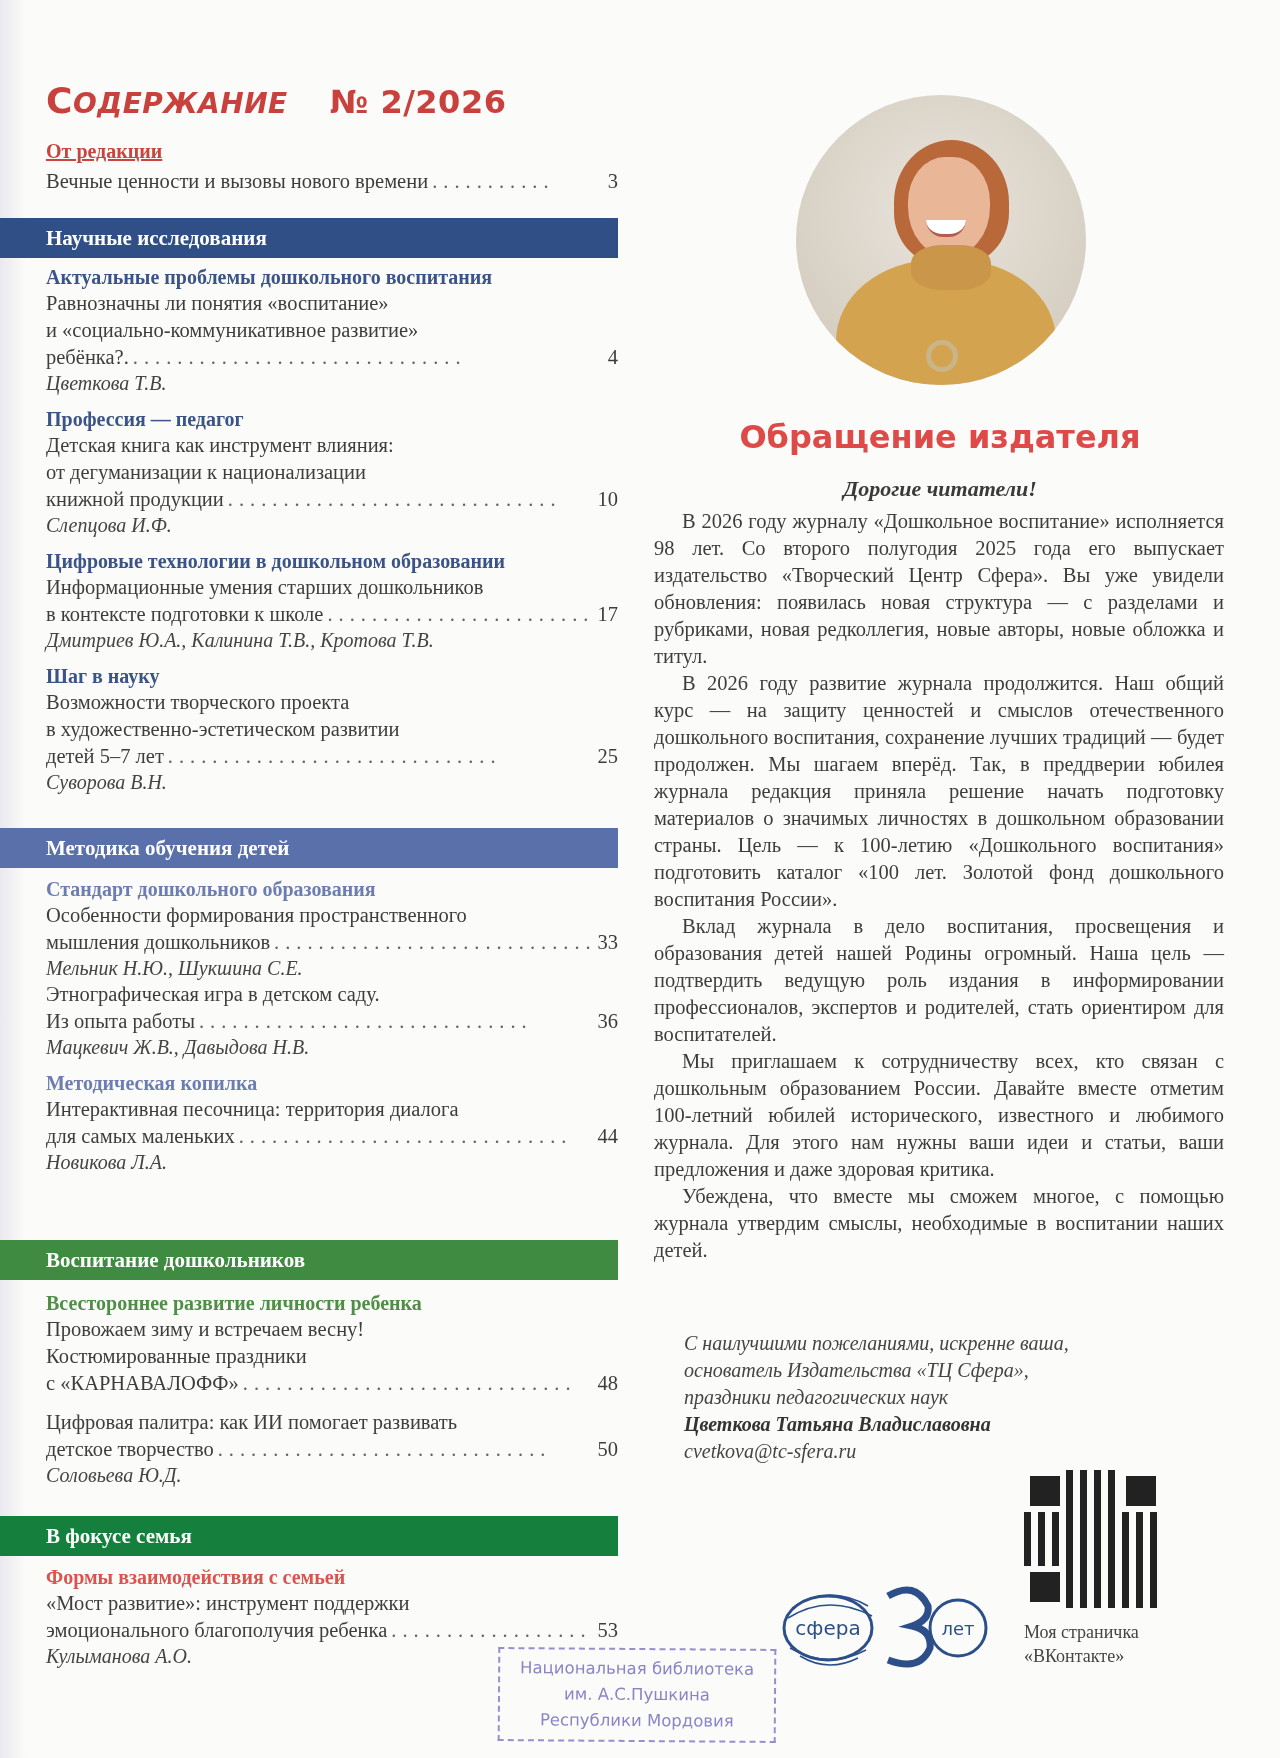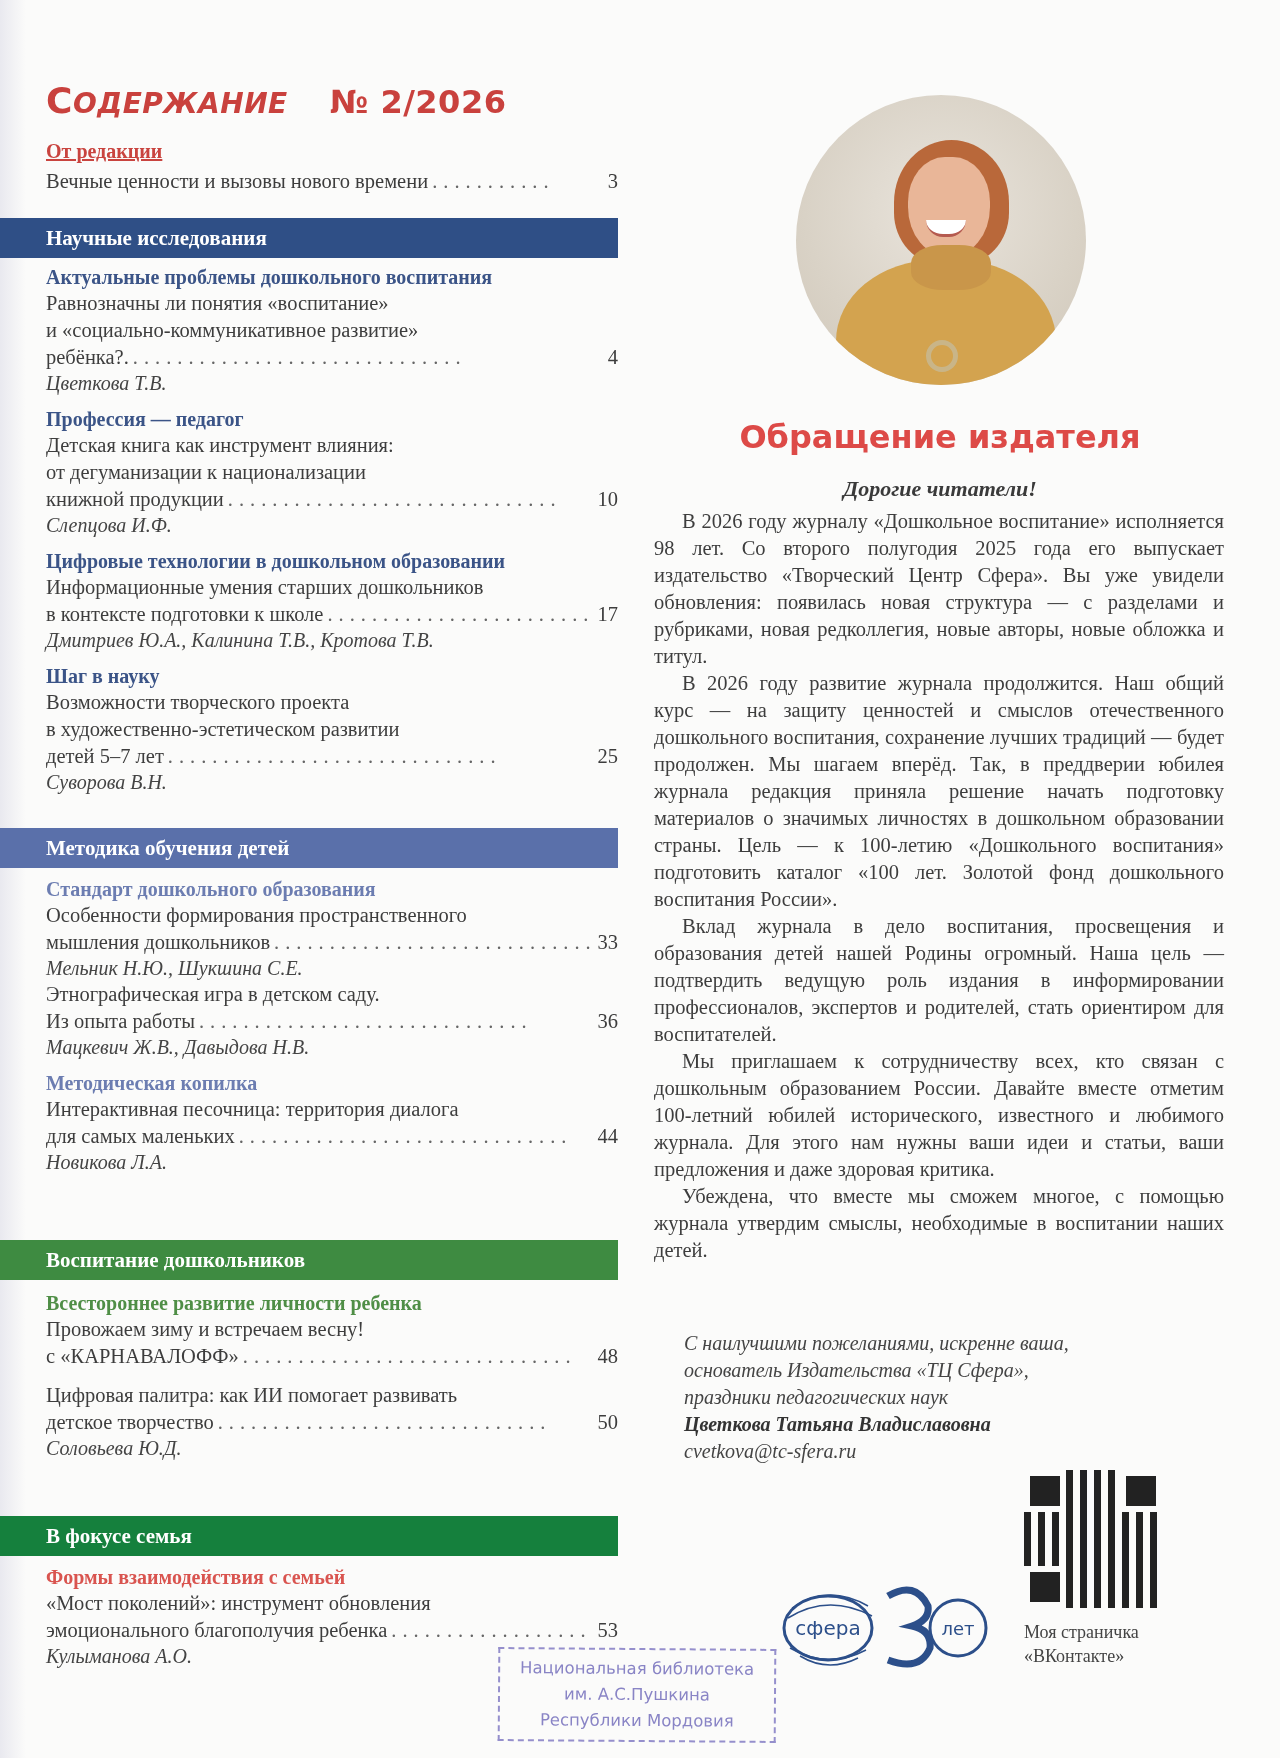--- a/index.html
+++ b/index.html
@@ -240,41 +240,44 @@
     <div class="author">Новикова Л.А.</div>
   </div>
 
   <div class="section-bar bar-green" style="top:1240px">Воспитание дошкольников</div>
   <div class="block" style="top:1290px">
     <div class="rubric green">Всестороннее развитие личности ребенка</div>
     <div class="line">
         <span class="txt">Провожаем зиму и встречаем весну!</span>
       </div>
     <div class="line">
+        <span class="txt">Костюмированные праздники</span>
+      </div>
+    <div class="line">
         <span class="txt">с «КАРНАВАЛОФФ»</span>
         <span class="dots">..............................</span>
         <span class="page">48</span>
       </div>
 
     <div class="line" style="margin-top:12px">
         <span class="txt">Цифровая палитра: как ИИ помогает развивать</span>
       </div>
     <div class="line">
         <span class="txt">детское творчество</span>
         <span class="dots">..............................</span>
         <span class="page">50</span>
       </div>
     <div class="author">Соловьева Ю.Д.</div>
   </div>
 
   <div class="section-bar bar-red" style="top:1516px">В фокусе семья</div>
   <div class="block" style="top:1564px">
     <div class="rubric salmon">Формы взаимодействия с семьей</div>
     <div class="line">
-        <span class="txt">«Мост поколений»: инструмент обновления</span>
+        <span class="txt">«Мост развитие»: инструмент поддержки</span>
       </div>
     <div class="line">
         <span class="txt">эмоционального благополучия ребенка</span>
         <span class="dots">..............................</span>
         <span class="page">53</span>
       </div>
     <div class="author">Кулыманова А.О.</div>
   </div>
 </div>
 

